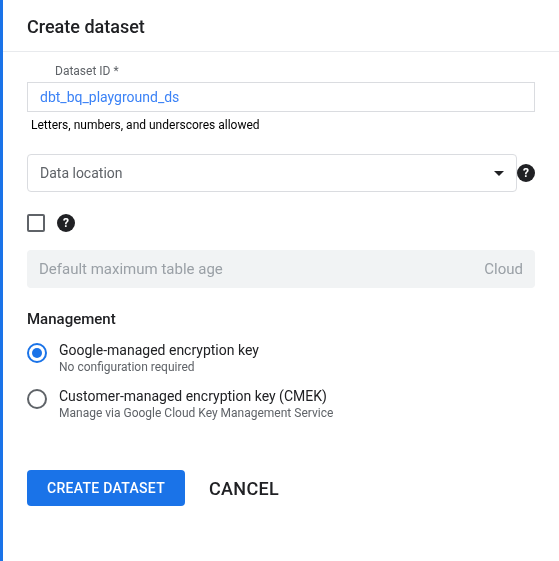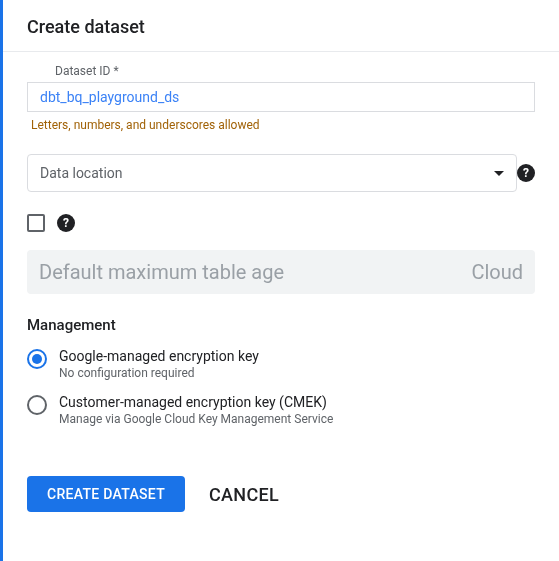--- a/index.html
+++ b/index.html
@@ -4,30 +4,30 @@
 <style>
 * { box-sizing: border-box; margin: 0; padding: 0; }
 body { font-family: 'Google Sans', Roboto, Arial, sans-serif; background: #fff; width: 559px; height: 561px; border-left: 3px solid #1a73e8; }
 .panel { padding: 0; }
 .header { padding: 16px 24px 14px; border-bottom: 1px solid #e8eaed; }
 .header h1 { font-size: 18px; font-weight: 500; color: #202124; }
 .content { padding: 12px 24px 24px; }
 .field-group { margin-bottom: 22px; }
 .field-label { font-size: 12px; color: #5f6368; margin-bottom: 4px; display: block; padding-left: 4px; margin-left: 24px; }
 .text-input { width: 100%; padding: 6px 12px; border: 1px solid #dadce0; border-radius: 0; font-size: 14px; color: #3b82f6; font-family: inherit; }
-.helper-text { font-size: 12px; color: #a16207; margin-top: 6px; padding-left: 4px; }
+.helper-text { font-size: 12px; color: #000000; margin-top: 6px; padding-left: 4px; }
 .select-row { display: flex; align-items: center; gap: 0; }
 .select-box { flex: 1; position: relative; border: 1px solid #dadce0; border-radius: 4px; padding: 10px 12px; font-size: 14px; color: #5f6368; cursor: pointer; display: flex; justify-content: space-between; align-items: center; }
 .dropdown-arrow { width: 0; height: 0; border-left: 5px solid transparent; border-right: 5px solid transparent; border-top: 5px solid #202124; }
 .help-icon { width: 18px; height: 18px; border-radius: 50%; background: #202124; color: #fff; display: inline-flex; align-items: center; justify-content: center; font-size: 12px; font-weight: bold; cursor: pointer; flex-shrink: 0; }
 .section-title { font-size: 15px; font-weight: 500; color: #202124; margin-bottom: 14px; }
 .checkbox-row { display: flex; align-items: center; gap: 12px; margin-bottom: 18px; }
 .checkbox { width: 18px; height: 18px; border: 2px solid #5f6368; border-radius: 2px; cursor: pointer; }
 .checkbox-label { font-size: 14px; color: #202124; }
-.disabled-input { width: 100%; padding: 10px 12px; border: none; border-radius: 4px; background: #f1f3f4; font-size: 20px; color: #9aa0a6; display: flex; justify-content: space-between; align-items: center; }
+.disabled-input { width: 100%; padding: 10px 12px; border: none; border-radius: 4px; background: #f1f3f4; font-size: 15px; color: #9aa0a6; display: flex; justify-content: space-between; align-items: center; }
 .radio-group { margin-top: 10px; }
 .radio-row { display: flex; align-items: flex-start; gap: 12px; margin-bottom: 14px; cursor: pointer; }
 .radio { width: 20px; height: 20px; border: 2px solid #5f6368; border-radius: 50%; flex-shrink: 0; position: relative; margin-top: 1px; }
 .radio.selected { border-color: #1a73e8; }
 .radio.selected::after { content: ''; position: absolute; top: 3px; left: 3px; width: 10px; height: 10px; border-radius: 50%; background: #1a73e8; }
 .radio-content { flex: 1; }
 .radio-label { font-size: 14px; color: #202124; }
 .radio-helper { font-size: 12px; color: #5f6368; margin-top: 2px; }
 .actions { margin-top: 50px; display: flex; gap: 24px; align-items: center; }
 .btn-primary { background: #1a73e8; color: #fff; border: none; padding: 10px 20px; font-size: 14px; font-weight: 500; border-radius: 4px; cursor: pointer; letter-spacing: 0.3px; font-family: inherit; }

